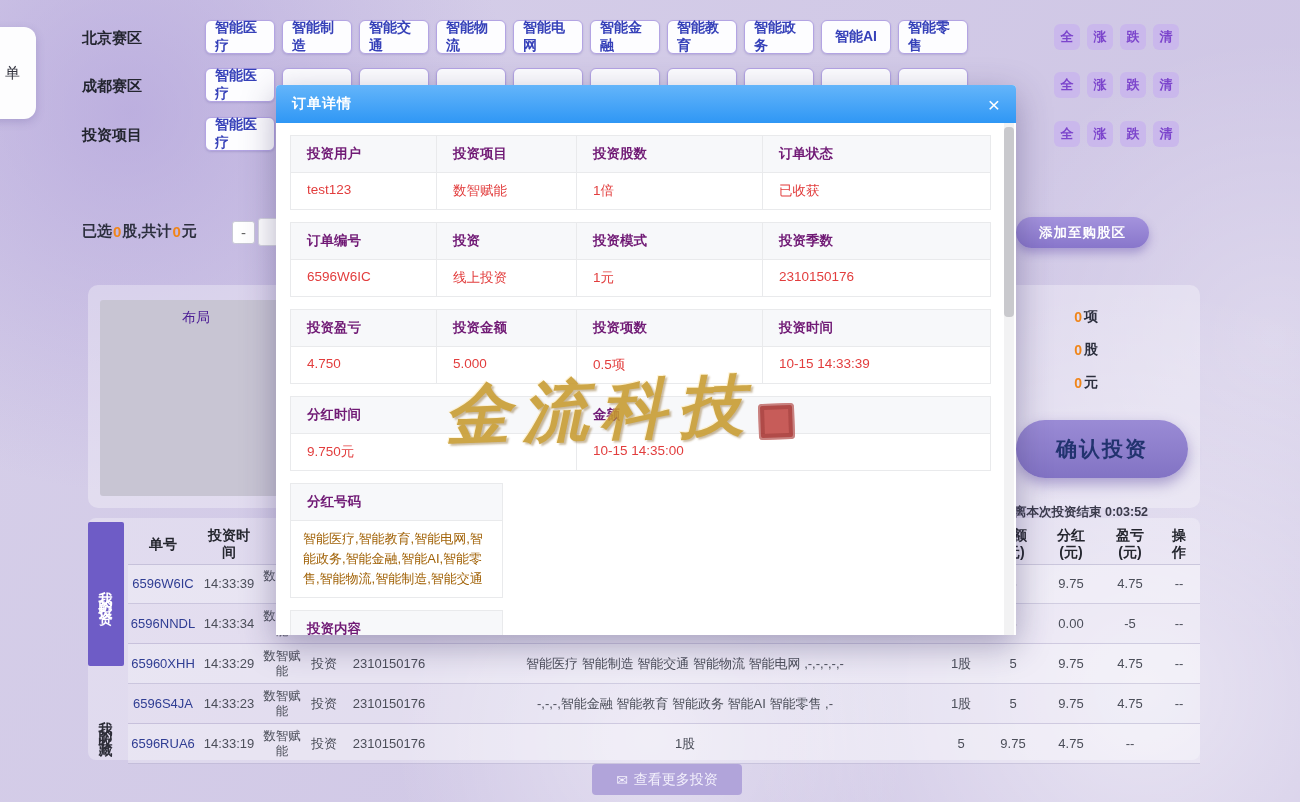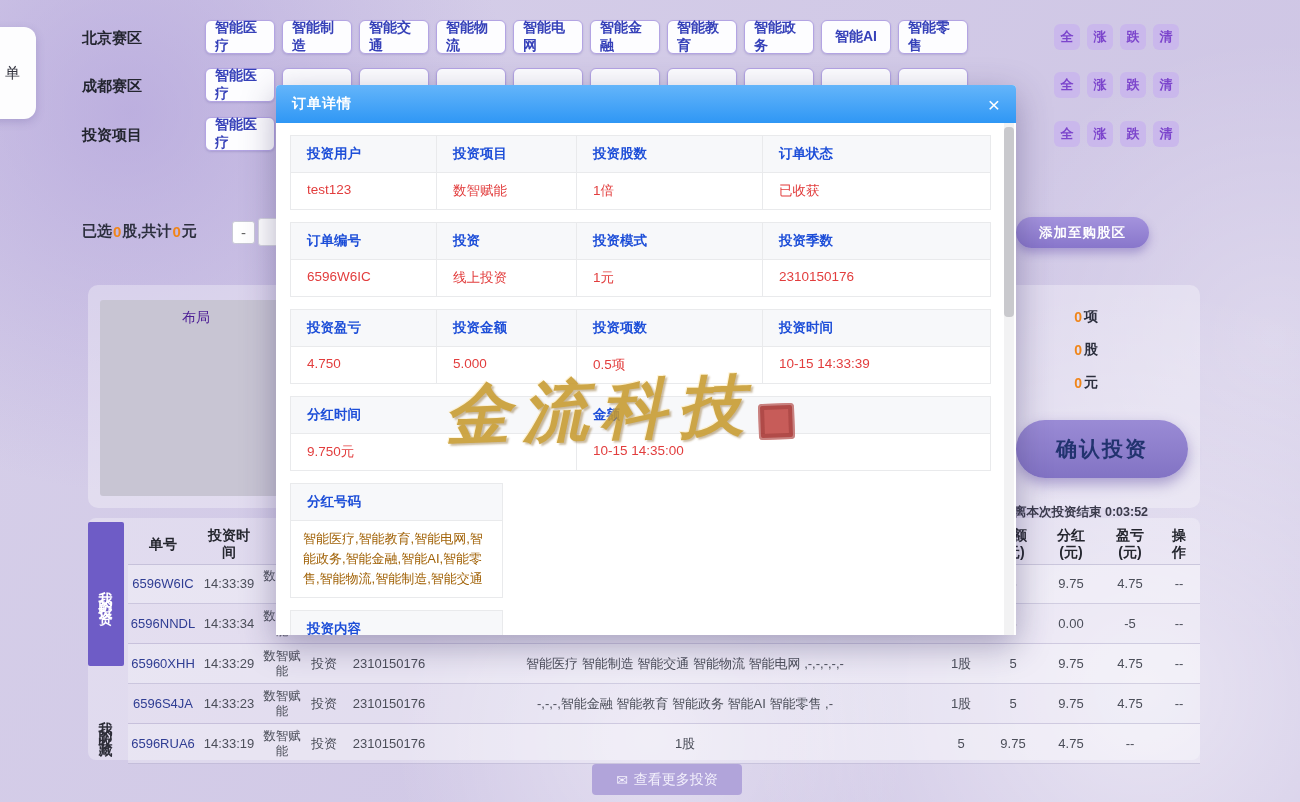--- a/index.html
+++ b/index.html
@@ -71,21 +71,21 @@
     box-shadow:0 10px 34px rgba(55,45,100,.38);overflow:hidden;}
   .m-head{position:absolute;left:0;top:0;right:0;height:38px;background:linear-gradient(180deg,#64b5fa,#2f97f5);
     display:flex;align-items:center;justify-content:space-between;padding:0 16px;box-sizing:border-box;gap:18px;}
   .m-title{color:#fff;font-size:14px;font-weight:700;letter-spacing:1px;}
   .m-close{color:#fff;font-size:21px;line-height:21px;cursor:pointer;}
   .m-body{position:absolute;left:0;top:38px;right:14px;bottom:0;padding:12px 0 0 14px;overflow:hidden;}
   .msec{width:700px;border-top:1px solid #e9eaec;border-left:1px solid #e9eaec;margin-bottom:12px;display:grid;}
   .g4{grid-template-columns:146px 140px 186px 228px;}
   .g2{grid-template-columns:286px 414px;}
   .mh,.mv{border-right:1px solid #e9eaec;border-bottom:1px solid #e9eaec;padding:9px 16px;box-sizing:border-box;font-size:13.5px;}
-  .mh{background:#f7f8fa;color:#1d4ed8;font-weight:600;}
+  .mh{background:#f7f8fa;color:#701a75;font-weight:600;}
   .mv{color:#e23d3d;}
   .mbox{width:212px;border-top:1px solid #e9eaec;border-left:1px solid #e9eaec;margin-bottom:12px;}
   .mbox .mh{display:block;}
   .mbox .mb{border-right:1px solid #e9eaec;border-bottom:1px solid #e9eaec;padding:8px 12px;color:#a16207;font-size:13px;line-height:20px;}
   .m-scroll{position:absolute;right:2px;top:38px;bottom:0;width:10px;background:#f2f2f3;}
   .m-thumb{position:absolute;left:0;top:4px;width:10px;height:190px;background:#c9c9cd;border-radius:4px;}
   
   .watermark{position:absolute;left:444px;top:352px;height:116px;z-index:60;pointer-events:none;display:flex;align-items:center;
     transform:rotate(-2deg);}
   .wm-text{font-family:"DejaVu Serif","Liberation Serif",serif;font-style:italic;font-weight:700;font-size:66px;

